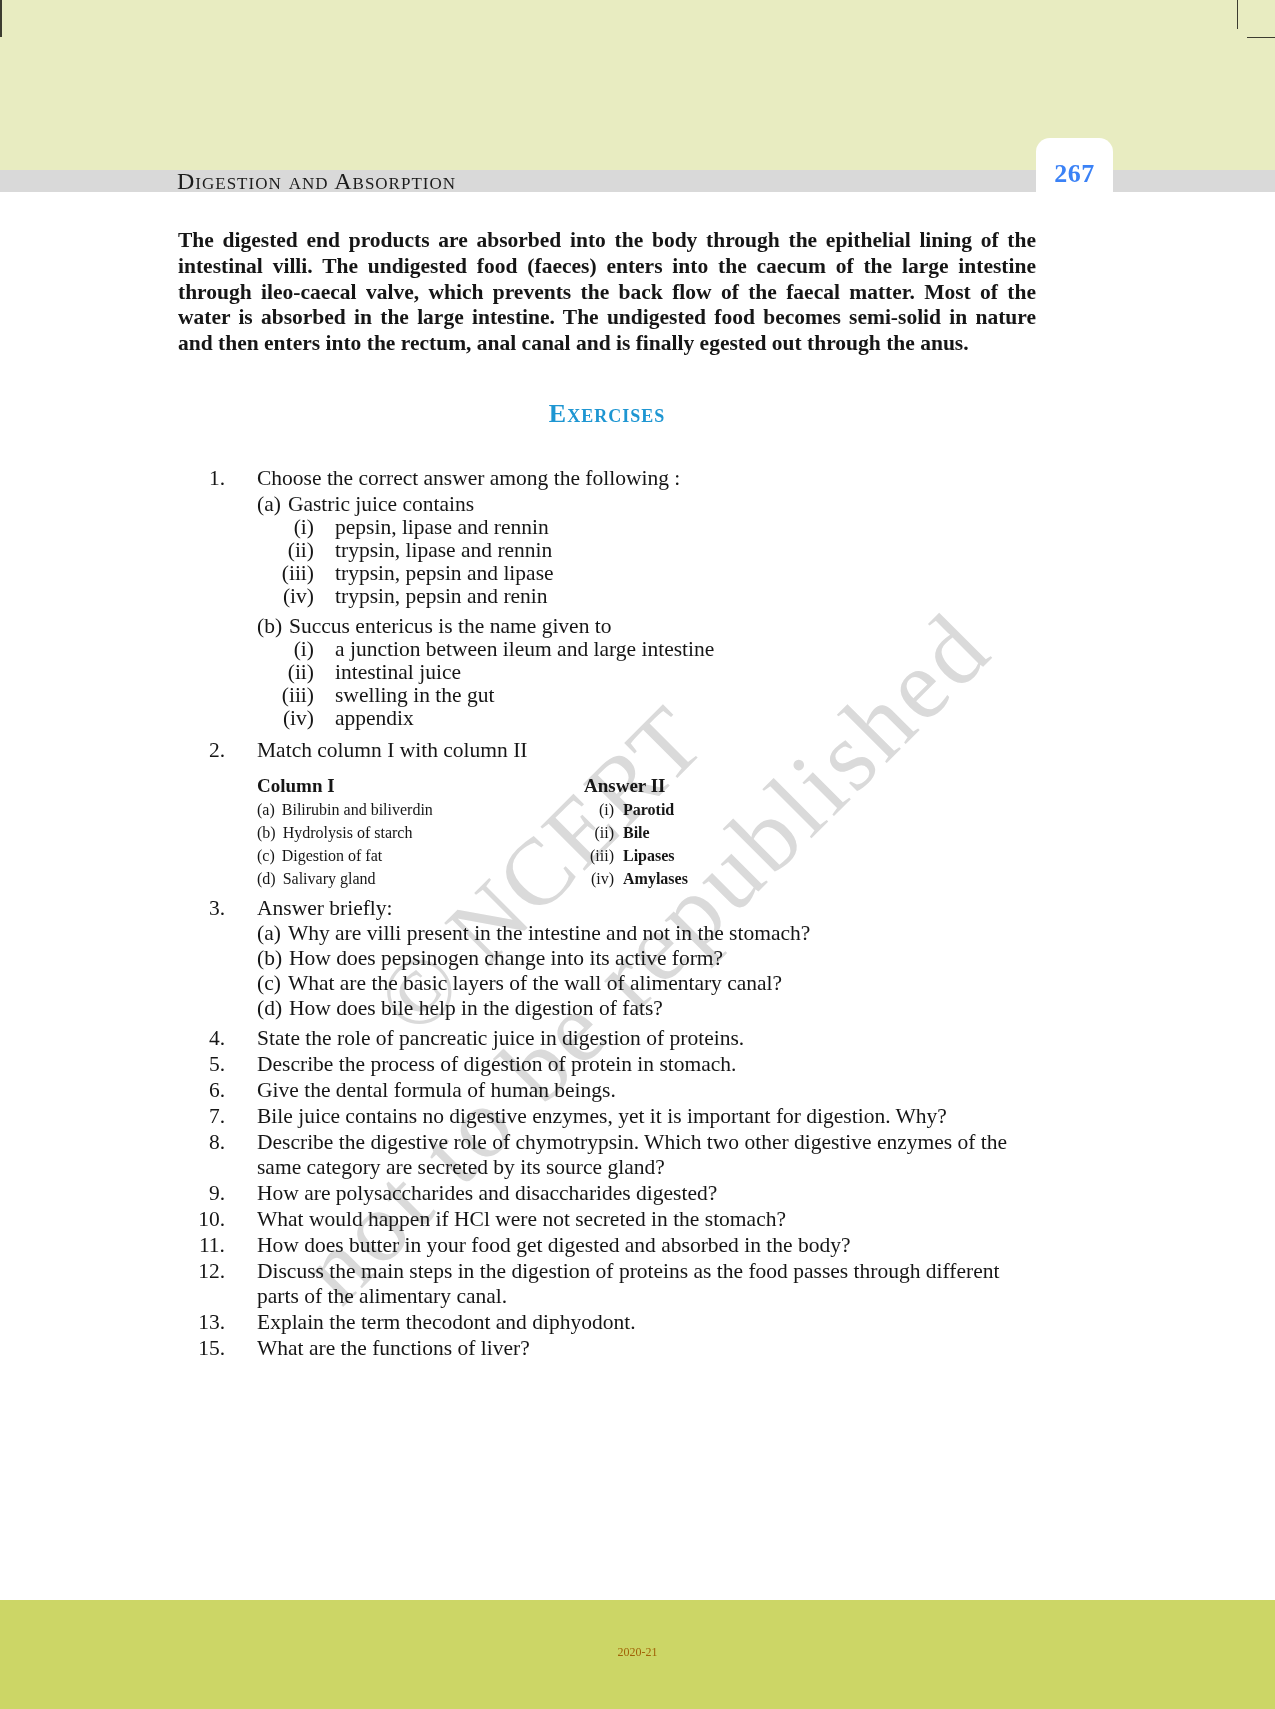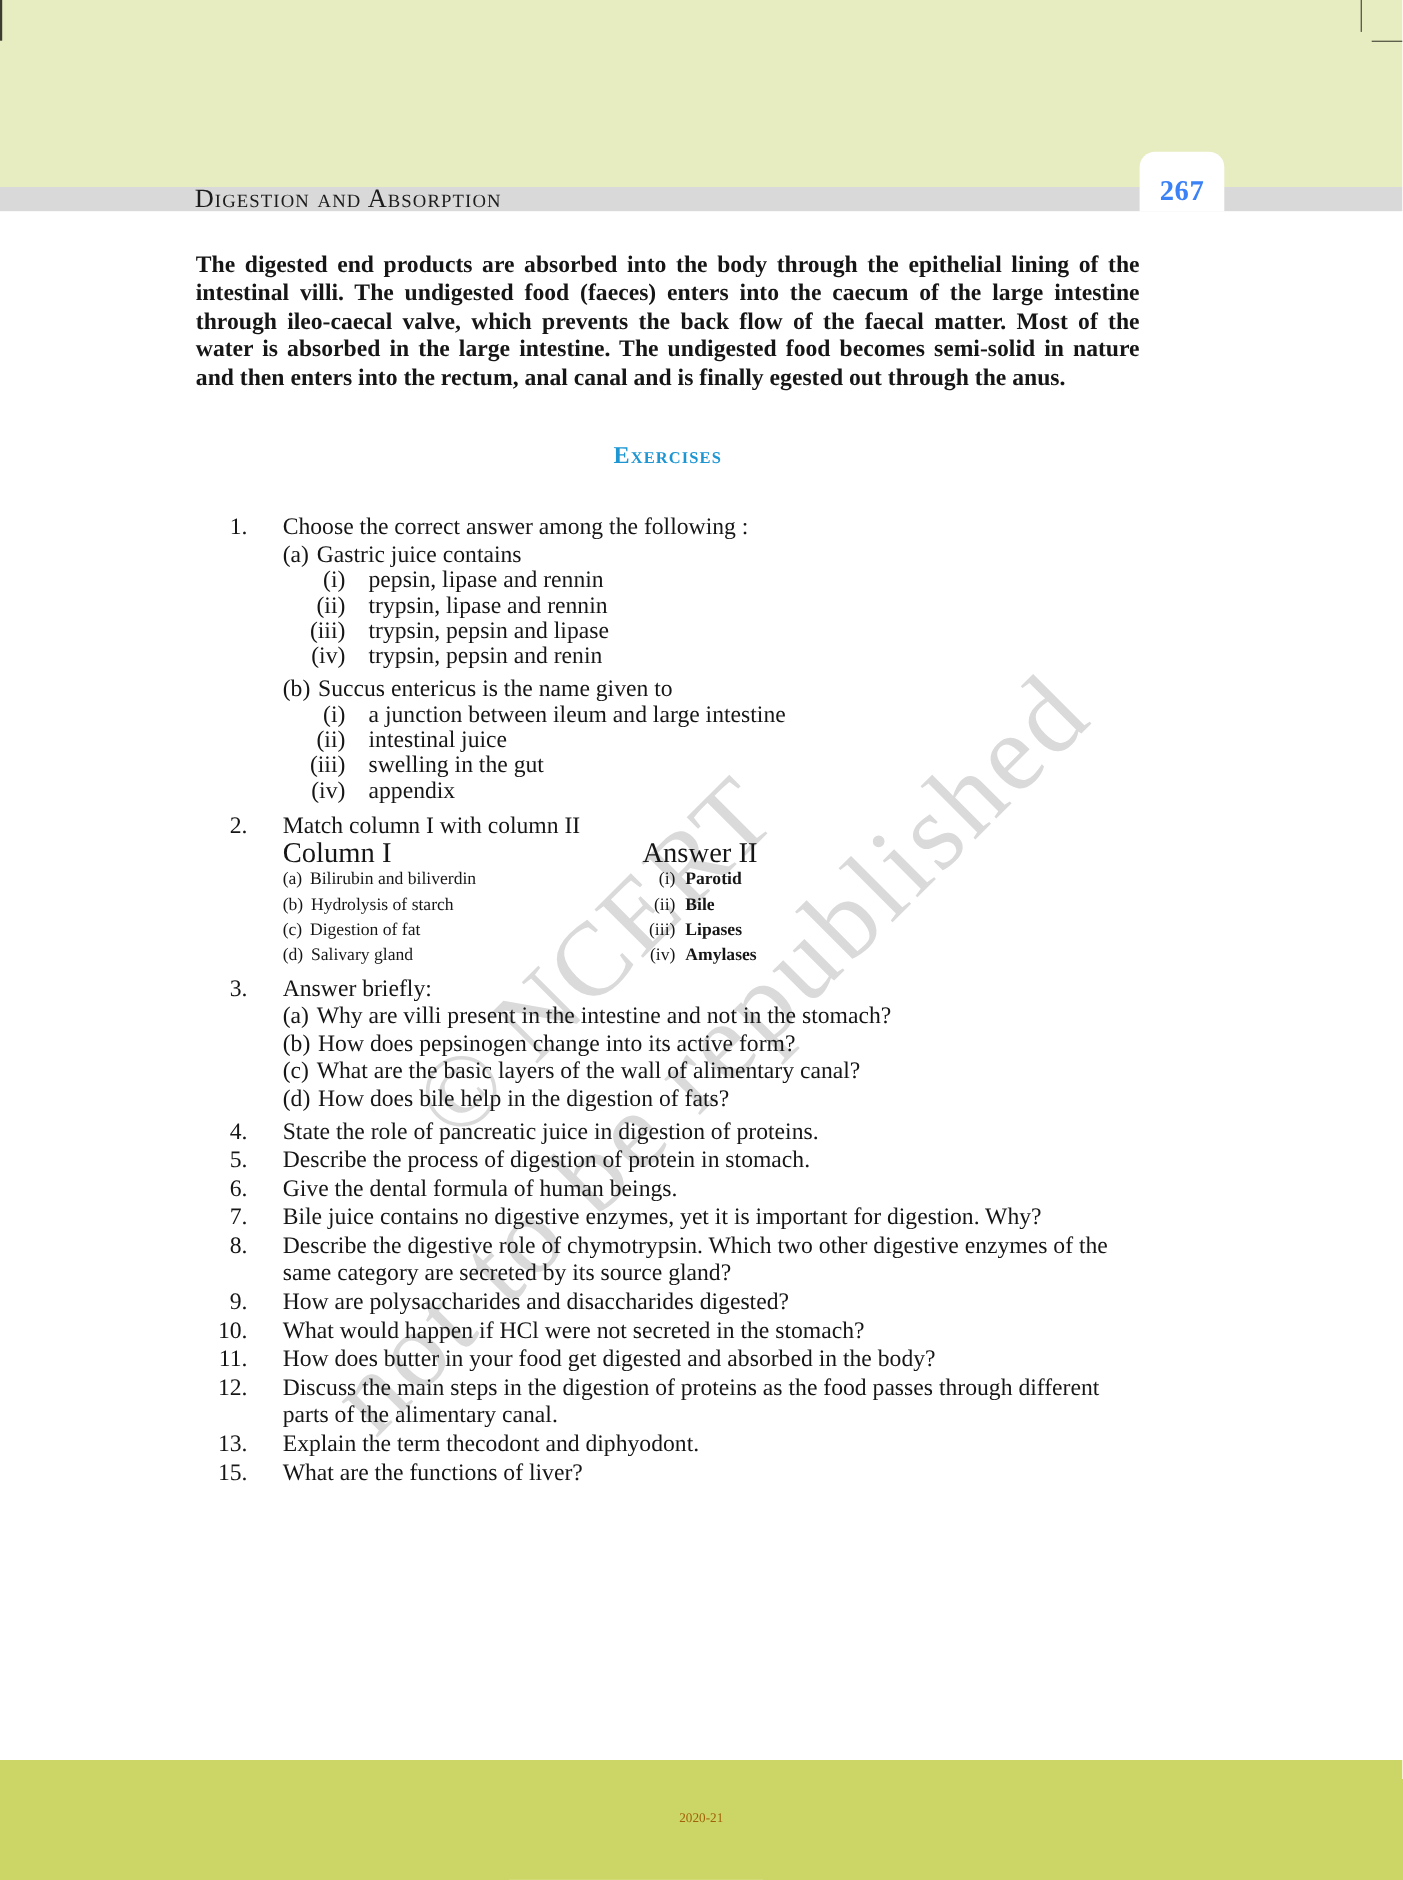--- a/index.html
+++ b/index.html
@@ -45,35 +45,35 @@
   .wm-line1{left:330px;top:815px;width:420px;font-size:95px;letter-spacing:2px;
     transform:rotate(-45deg);text-align:center;}
   .wm-line2{left:75px;top:900px;width:1140px;font-size:100px;letter-spacing:4px;
     transform:rotate(-45deg);text-align:center;}
 
   
   .content{position:absolute;left:178px;top:228px;width:858px;z-index:1;}
   .intro{font-size:21.5px;line-height:25.8px;text-align:justify;margin:0;font-weight:bold;}
   .exercises-heading{
     text-align:center;font-variant:small-caps;font-weight:bold;
-    color:var(--heading_blue);font-size:22px;letter-spacing:1px;
+    color:var(--heading_blue);font-size:26px;letter-spacing:1px;
     margin:44px 0 0 0;line-height:25px;
   }
   .q{display:flex;font-size:21.5px;line-height:24px;margin-top:1px;}
   .q-num{flex:0 0 47px;text-align:right;}
   .q-text{flex:1;padding-left:32px;text-align:left;}
   .first-q{margin-top:40px;}
   .sub{padding-left:79px;font-size:21.5px;line-height:24px;margin-top:2px;}
   .sub-label{margin-right:7px;}
   .opt{display:flex;font-size:21.5px;line-height:23px;}
   .opt-num{flex:0 0 136px;text-align:right;}
   .opt-text{padding-left:21px;}
   .gap6{margin-top:6px;}
   .gap8{margin-top:8px;}
-  .match-head{display:flex;padding-left:79px;font-weight:normal;font-size:26px;line-height:24px;margin-top:2px;}
+  .match-head{display:flex;padding-left:79px;font-weight:bold;font-size:19px;line-height:24px;margin-top:12px;}
   .mh1{flex:0 0 327px;}
   .match-row{display:flex;padding-left:79px;font-size:16px;line-height:23px;}
   .m-left{flex:0 0 315px;}
   .m-num{flex:0 0 42px;text-align:right;}
   .m-text{padding-left:9px;font-weight:bold;}
   .part{display:flex;padding-left:79px;font-size:21.5px;line-height:24px;margin-top:1px;}
   .part-label{margin-right:7px;}
   .q25{line-height:25px;}
 
   .bottom-band{position:absolute;left:0;top:1600px;width:1275px;height:109px;background:var(--bottom_band);}

